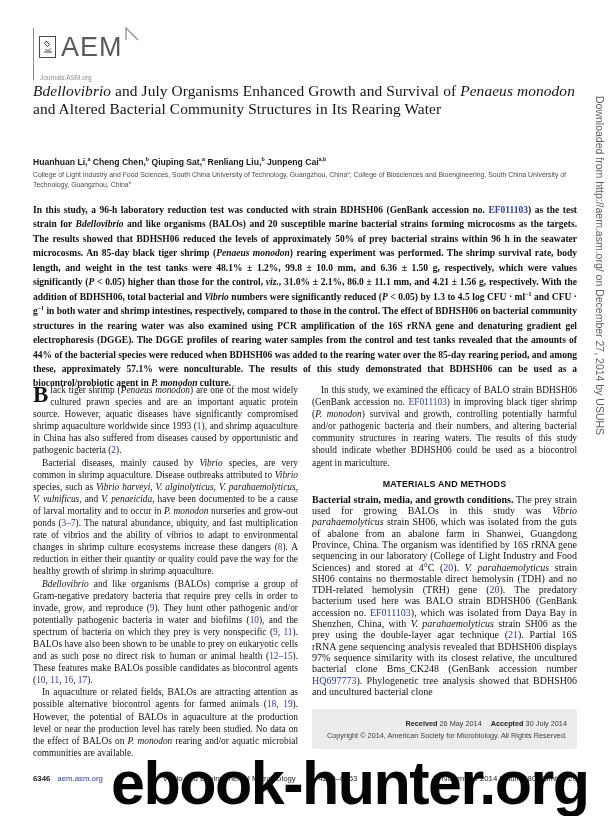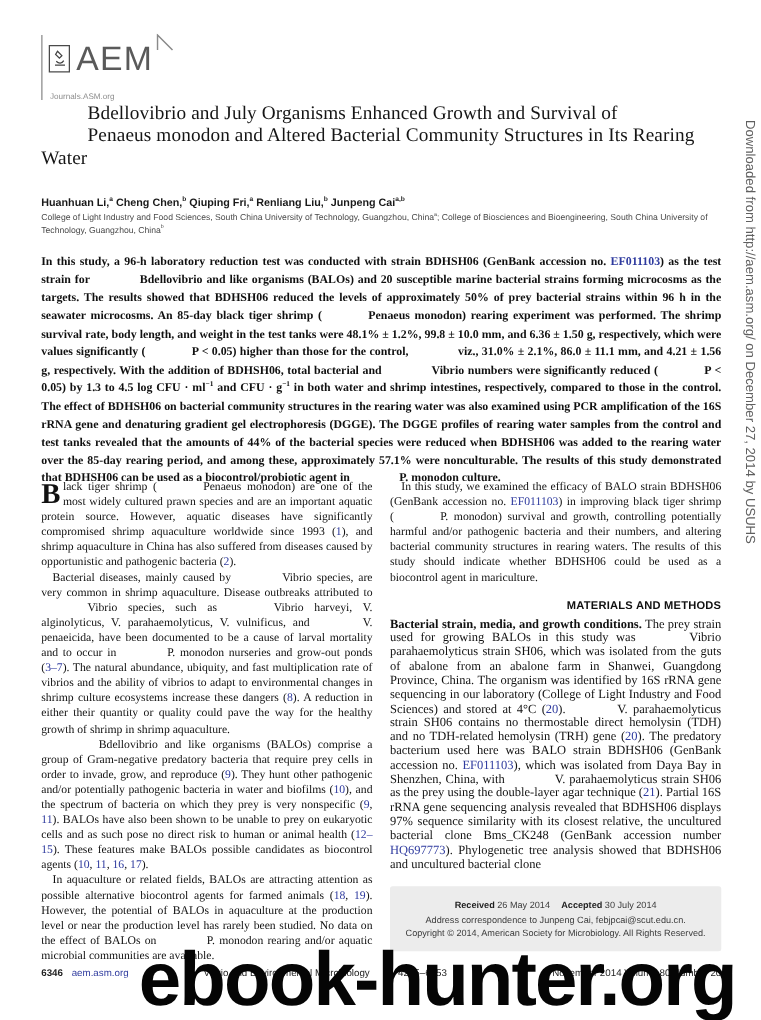--- a/index.html
+++ b/index.html
@@ -27,47 +27,47 @@
   
   .abstract{position:absolute;left:33px;top:203px;width:544px;font-weight:bold;
             font-size:9.5px;line-height:14.45px;text-align:justify;color:#101010;}
   
   .columns{position:absolute;left:33px;top:384px;width:544px;display:flex;gap:14px;}
   .col{width:265px;font-size:9.35px;line-height:12.1px;text-align:justify;}
   .col p{margin:0;}
   .col p.indent{text-indent:9px;}
   .seg-dropcap{float:left;font-size:23px;line-height:20px;padding:1px 2px 0 0;font-weight:bold;}
   .methods-heading{font-family:"Liberation Sans",sans-serif;font-weight:bold;font-size:8.9px;
-                   margin:9px 0 4px 0;text-align:right;letter-spacing:.2px;}
+                   margin:9px 0 4px 0;text-align:center;letter-spacing:.2px;}
   .methods{font-size:10px;line-height:11.3px;}
   
   .info-box{margin-top:12px;background:var(--boxbg,#ececec);border-radius:2px;
             padding:9px 10px 8px 10px;font-family:"Liberation Sans",sans-serif;
-            font-size:7.3px;line-height:11.6px;color:#3c3c3c;text-align:center;}
+            font-size:7.3px;line-height:11.6px;color:#3c3c3c;text-align:right;}
   .info-box .seg-b{color:#1f1f1f;}
   
   .footer{position:absolute;left:33px;top:774px;width:544px;z-index:1;
           font-family:"Liberation Sans",sans-serif;font-size:7.8px;color:#222;
           display:flex;align-items:flex-start;}
   .footer .pageno{font-weight:bold;margin-right:7px;}
   .footer .url{color:var(--link,#2e3a9e);}
   .footer .center{margin-left:60px;}
   .footer .pages{margin-left:14px;}
   .footer .issue{margin-left:auto;}
   
   .watermark{position:absolute;left:111px;top:748px;z-index:5;white-space:nowrap;
              font-family:"Liberation Sans",sans-serif;font-weight:bold;font-size:61px;
              letter-spacing:-1.5px;color:var(--watermark,#000);}
   
   .side-notice{position:absolute;right:3px;top:96px;height:620px;z-index:2;
                writing-mode:vertical-rl;text-orientation:mixed;
                font-family:"Liberation Sans",sans-serif;font-size:10.5px;color:#5f5f5f;
                display:flex;align-items:center;}
   
-  .seg-i{margin-left:37px;}
+  .seg-i{font-style:italic;}
   .seg-b{font-weight:bold;}
   .seg-link{color:var(--link,#2e3a9e);}
   .seg-sup{vertical-align:super;font-size:.62em;line-height:0;}
   .seg-gap{display:inline-block;width:9px;}
 </style>
 </head>
 <body>
 
 <div class="page">
 
@@ -86,39 +86,38 @@
           <svg width="14" height="14" viewBox="0 0 14 14">
             <path d="M1 13 L1 1 L13 13" fill="#fff" stroke="#8a8a8a" stroke-width="1.2"></path>
           </svg>
         </span>
       </div>
       <div class="logo-sub">Journals.ASM.org</div>
     </div>
   </div>
 
   <div class="title"><span class="seg-i">Bdellovibrio</span><span> and July Organisms Enhanced Growth and Survival of </span><span class="seg-i">Penaeus monodon</span><span> and Altered Bacterial Community Structures in Its Rearing Water</span></div>
-  <div class="authors"><span>Huanhuan Li,</span><span class="seg-sup">a</span><span> Cheng Chen,</span><span class="seg-sup">b</span><span> Qiuping Fri,</span><span class="seg-sup">a</span><span> Renliang Liu,</span><span class="seg-sup">b</span><span> Junpeng Cai</span><span class="seg-sup">a,b</span></div>
+  <div class="authors"><span>Huanhuan Li,</span><span class="seg-sup">a</span><span> Cheng Chen,</span><span class="seg-sup">b</span><span> Qiuping Sat,</span><span class="seg-sup">a</span><span> Renliang Liu,</span><span class="seg-sup">b</span><span> Junpeng Cai</span><span class="seg-sup">a,b</span></div>
   <div class="affiliations"><span>College of Light Industry and Food Sciences, South China University of Technology, Guangzhou, China</span><span class="seg-sup">a</span><span>; College of Biosciences and Bioengineering, South China University of Technology, Guangzhou, China</span><span class="seg-sup">b</span></div>
 
   <div class="abstract"><span>In this study, a 96-h laboratory reduction test was conducted with strain BDHSH06 (GenBank accession no. </span><span class="seg-link">EF011103</span><span>) as the test strain for </span><span class="seg-i">Bdellovibrio</span><span> and like organisms (BALOs) and 20 susceptible marine bacterial strains forming microcosms as the targets. The results showed that BDHSH06 reduced the levels of approximately 50% of prey bacterial strains within 96 h in the seawater microcosms. An 85-day black tiger shrimp (</span><span class="seg-i">Penaeus monodon</span><span>) rearing experiment was performed. The shrimp survival rate, body length, and weight in the test tanks were 48.1% ± 1.2%, 99.8 ± 10.0 mm, and 6.36 ± 1.50 g, respectively, which were values significantly (</span><span class="seg-i">P</span><span> &lt; 0.05) higher than those for the control, </span><span class="seg-i">viz.</span><span>, 31.0% ± 2.1%, 86.0 ± 11.1 mm, and 4.21 ± 1.56 g, respectively. With the addition of BDHSH06, total bacterial and </span><span class="seg-i">Vibrio</span><span> numbers were significantly reduced (</span><span class="seg-i">P</span><span> &lt; 0.05) by 1.3 to 4.5 log CFU · ml</span><span class="seg-sup">−1</span><span> and CFU · g</span><span class="seg-sup">−1</span><span> in both water and shrimp intestines, respectively, compared to those in the control. The effect of BDHSH06 on bacterial community structures in the rearing water was also examined using PCR amplification of the 16S rRNA gene and denaturing gradient gel electrophoresis (DGGE). The DGGE profiles of rearing water samples from the control and test tanks revealed that the amounts of 44% of the bacterial species were reduced when BDHSH06 was added to the rearing water over the 85-day rearing period, and among these, approximately 57.1% were nonculturable. The results of this study demonstrated that BDHSH06 can be used as a biocontrol/probiotic agent in </span><span class="seg-i">P. monodon</span><span> culture.</span></div>
 
   <div class="columns">
     <div class="col">
       <p><span class="seg-dropcap">B</span><span>lack tiger shrimp (</span><span class="seg-i">Penaeus monodon</span><span>) are one of the most widely cultured prawn species and are an important aquatic protein source. However, aquatic diseases have significantly compromised shrimp aquaculture worldwide since 1993 (</span><span class="seg-link">1</span><span>), and shrimp aquaculture in China has also suffered from diseases caused by opportunistic and pathogenic bacteria (</span><span class="seg-link">2</span><span>).</span></p>
       <p class="indent"><span>Bacterial diseases, mainly caused by </span><span class="seg-i">Vibrio</span><span> species, are very common in shrimp aquaculture. Disease outbreaks attributed to </span><span class="seg-i">Vibrio</span><span> species, such as </span><span class="seg-i">Vibrio harveyi, V. alginolyticus, V. parahaemolyticus, V. vulnificus</span><span>, and </span><span class="seg-i">V. penaeicida</span><span>, have been documented to be a cause of larval mortality and to occur in </span><span class="seg-i">P. monodon</span><span> nurseries and grow-out ponds (</span><span class="seg-link">3–7</span><span>). The natural abundance, ubiquity, and fast multiplication rate of vibrios and the ability of vibrios to adapt to environmental changes in shrimp culture ecosystems increase these dangers (</span><span class="seg-link">8</span><span>). A reduction in either their quantity or quality could pave the way for the healthy growth of shrimp in shrimp aquaculture.</span></p>
       <p class="indent"><span class="seg-i">Bdellovibrio</span><span> and like organisms (BALOs) comprise a group of Gram-negative predatory bacteria that require prey cells in order to invade, grow, and reproduce (</span><span class="seg-link">9</span><span>). They hunt other pathogenic and/or potentially pathogenic bacteria in water and biofilms (</span><span class="seg-link">10</span><span>), and the spectrum of bacteria on which they prey is very nonspecific (</span><span class="seg-link">9</span><span>, </span><span class="seg-link">11</span><span>). BALOs have also been shown to be unable to prey on eukaryotic cells and as such pose no direct risk to human or animal health (</span><span class="seg-link">12–15</span><span>). These features make BALOs possible candidates as biocontrol agents (</span><span class="seg-link">10</span><span>, </span><span class="seg-link">11</span><span>, </span><span class="seg-link">16</span><span>, </span><span class="seg-link">17</span><span>).</span></p>
       <p class="indent"><span>In aquaculture or related fields, BALOs are attracting attention as possible alternative biocontrol agents for farmed animals (</span><span class="seg-link">18</span><span>, </span><span class="seg-link">19</span><span>). However, the potential of BALOs in aquaculture at the production level or near the production level has rarely been studied. No data on the effect of BALOs on </span><span class="seg-i">P. monodon</span><span> rearing and/or aquatic microbial communities are available.</span></p>
     </div>
     <div class="col">
       <p class="indent"><span>In this study, we examined the efficacy of BALO strain BDHSH06 (GenBank accession no. </span><span class="seg-link">EF011103</span><span>) in improving black tiger shrimp (</span><span class="seg-i">P. monodon</span><span>) survival and growth, controlling potentially harmful and/or pathogenic bacteria and their numbers, and altering bacterial community structures in rearing waters. The results of this study should indicate whether BDHSH06 could be used as a biocontrol agent in mariculture.</span></p>
       <div class="methods-heading">MATERIALS AND METHODS</div>
       <p class="methods"><span class="seg-b">Bacterial strain, media, and growth conditions.</span><span> The prey strain used for growing BALOs in this study was </span><span class="seg-i">Vibrio parahaemolyticus</span><span> strain SH06, which was isolated from the guts of abalone from an abalone farm in Shanwei, Guangdong Province, China. The organism was identified by 16S rRNA gene sequencing in our laboratory (College of Light Industry and Food Sciences) and stored at 4°C (</span><span class="seg-link">20</span><span>). </span><span class="seg-i">V. parahaemolyticus</span><span> strain SH06 contains no thermostable direct hemolysin (TDH) and no TDH-related hemolysin (TRH) gene (</span><span class="seg-link">20</span><span>). The predatory bacterium used here was BALO strain BDHSH06 (GenBank accession no. </span><span class="seg-link">EF011103</span><span>), which was isolated from Daya Bay in Shenzhen, China, with </span><span class="seg-i">V. parahaemolyticus</span><span> strain SH06 as the prey using the double-layer agar technique (</span><span class="seg-link">21</span><span>). Partial 16S rRNA gene sequencing analysis revealed that BDHSH06 displays 97% sequence similarity with its closest relative, the uncultured bacterial clone Bms_CK248 (GenBank accession number </span><span class="seg-link">HQ697773</span><span>). Phylogenetic tree analysis showed that BDHSH06 and uncultured bacterial clone</span></p>
       <div class="info-box">
         <div><span class="seg-b">Received</span><span> 26 May 2014</span><span class="seg-gap"> </span><span class="seg-b">Accepted</span><span> 30 July 2014</span></div>
-        <div><span>Address correspondence to Junpeng Cai, febjpcai@scut.edu.cn.</span></div>
         <div><span>Copyright © 2014, American Society for Microbiology. All Rights Reserved.</span></div>
       </div>
     </div>
   </div>
 
   <div class="footer">
     <span class="pageno">6346</span>
     <span class="url">aem.asm.org</span>
     <span class="center">Vibrio and Environmental Microbiology</span>
     <span class="pages">p. 4275–6353</span>

